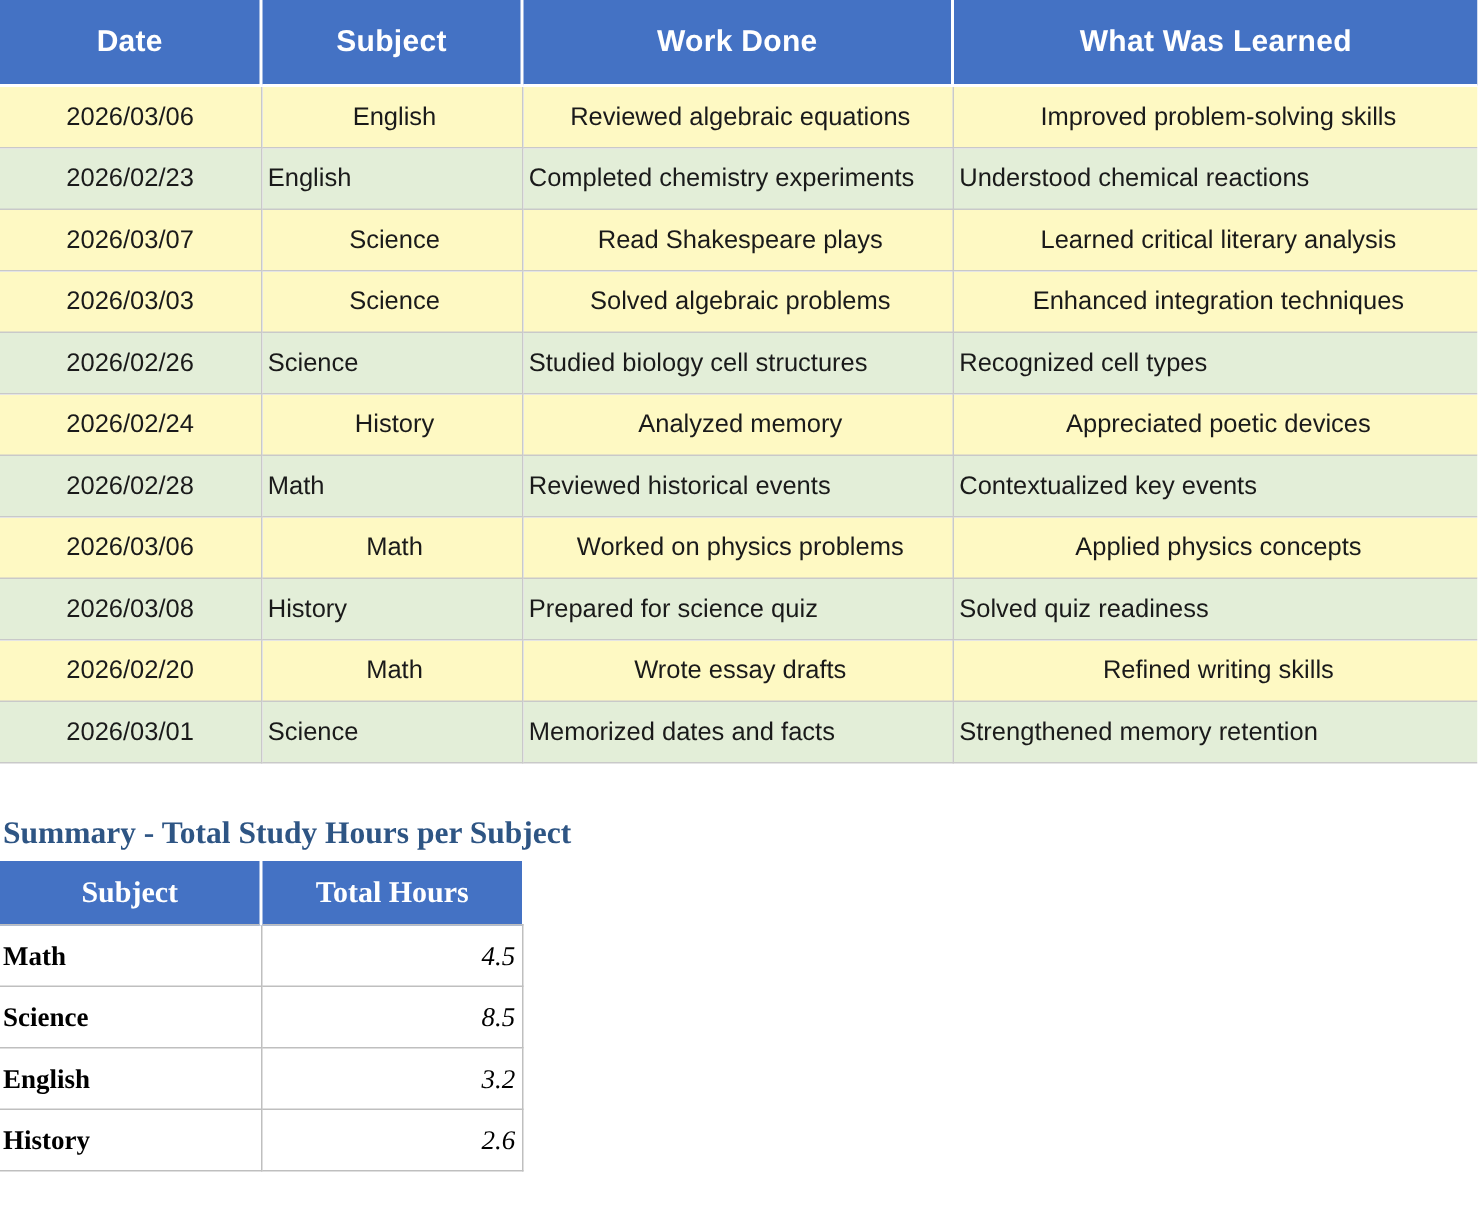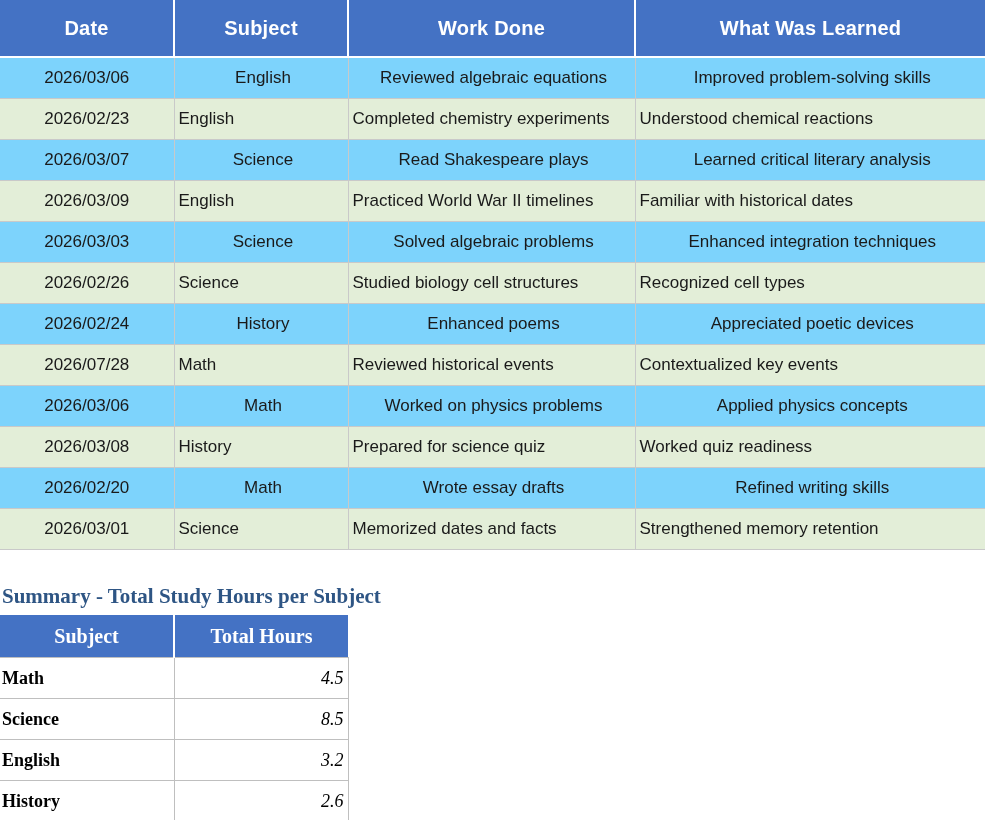--- a/index.html
+++ b/index.html
@@ -50,21 +50,21 @@
     border-bottom: 1px solid #c9c9c9;
     white-space: nowrap;
     overflow: hidden;
     vertical-align: middle;
     font-family: "Liberation Sans", sans-serif;
   }
   .log-table tbody td.date {
     text-align: center;
     padding-left: 0;
   }
-  .log-table tbody tr.odd  td { background: #7dd3fc; text-align: center; }
+  .log-table tbody tr.odd  td { background: #fef9c3; text-align: center; }
   .log-table tbody tr.even td { background: #e3eed8; margin-top: 40px; }
   .log-table tbody td:last-child { border-right: none; }
 
   
   .summary-heading {
     font-family: "Liberation Serif", serif;
     font-weight: bold;
     font-size: 21px;
     color: #2e5584;
     margin: 0;
@@ -150,61 +150,55 @@
         <td>English</td>
         <td>Completed chemistry experiments</td>
         <td>Understood chemical reactions</td>
       </tr>
       <tr class="odd">
         <td class="date">2026/03/07</td>
         <td>Science</td>
         <td>Read Shakespeare plays</td>
         <td>Learned critical literary analysis</td>
       </tr>
-      <tr class="even">
-        <td class="date">2026/03/09</td>
-        <td>English</td>
-        <td>Practiced World War II timelines</td>
-        <td>Familiar with historical dates</td>
-      </tr>
       <tr class="odd">
         <td class="date">2026/03/03</td>
         <td>Science</td>
         <td>Solved algebraic problems</td>
         <td>Enhanced integration techniques</td>
       </tr>
       <tr class="even">
         <td class="date">2026/02/26</td>
         <td>Science</td>
         <td>Studied biology cell structures</td>
         <td>Recognized cell types</td>
       </tr>
       <tr class="odd">
         <td class="date">2026/02/24</td>
         <td>History</td>
-        <td>Enhanced poems</td>
+        <td>Analyzed memory</td>
         <td>Appreciated poetic devices</td>
       </tr>
       <tr class="even">
-        <td class="date">2026/07/28</td>
+        <td class="date">2026/02/28</td>
         <td>Math</td>
         <td>Reviewed historical events</td>
         <td>Contextualized key events</td>
       </tr>
       <tr class="odd">
         <td class="date">2026/03/06</td>
         <td>Math</td>
         <td>Worked on physics problems</td>
         <td>Applied physics concepts</td>
       </tr>
       <tr class="even">
         <td class="date">2026/03/08</td>
         <td>History</td>
         <td>Prepared for science quiz</td>
-        <td>Worked quiz readiness</td>
+        <td>Solved quiz readiness</td>
       </tr>
       <tr class="odd">
         <td class="date">2026/02/20</td>
         <td>Math</td>
         <td>Wrote essay drafts</td>
         <td>Refined writing skills</td>
       </tr>
       <tr class="even">
         <td class="date">2026/03/01</td>
         <td>Science</td>

